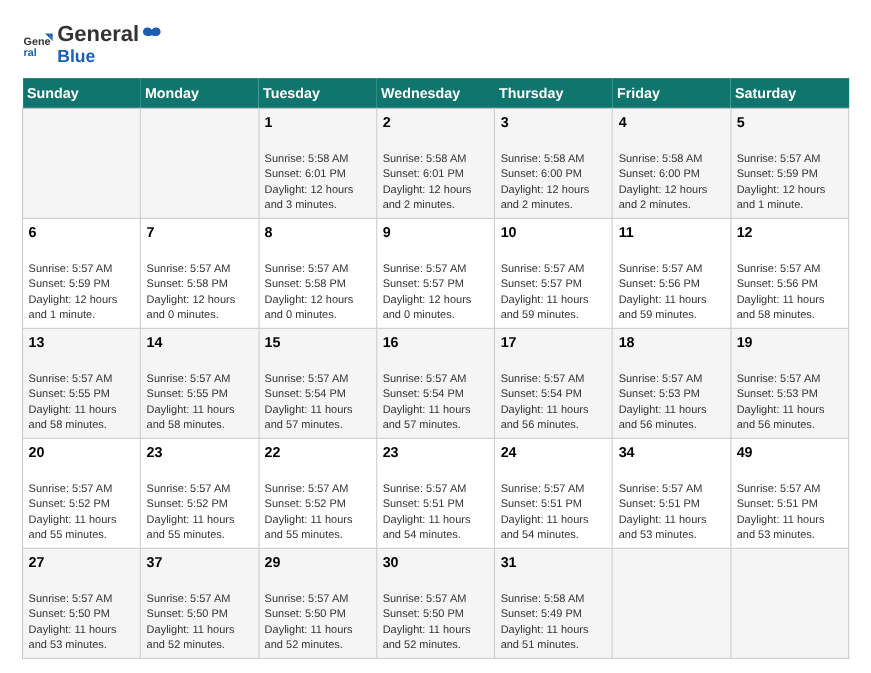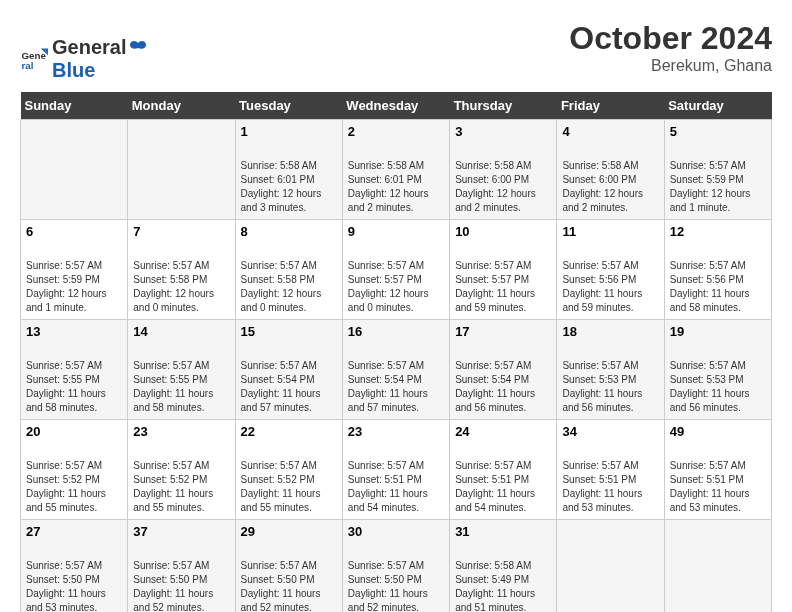--- a/index.html
+++ b/index.html
@@ -13,21 +13,20 @@
     .header {
       display: flex;
       justify-content: space-between;
       align-items: flex-start;
       margin-bottom: 10px;
     }
     .logo {
       display: flex;
       align-items: center;
       gap: 4px;
-      margin-top: 16px;
     }
     .logo-icon {
       width: 28px;
       height: 28px;
     }
     .title-block {
       text-align: right;
     }
     .month-title {
       font-size: 32px;
@@ -37,21 +36,21 @@
     .location {
       font-size: 16px;
       color: #555;
     }
     table {
       width: 100%;
       border-collapse: collapse;
       font-size: 11px;
     }
     thead tr th {
-      background-color: #404040;
+      background-color: #0f766e;
       color: #fff;
       padding: 6px 4px;
       text-align: left;
       font-size: 13px;
       font-weight: bold;
     }
     tbody tr td {
       border: 1px solid #ccc;
       padding: 4px 5px;
       vertical-align: top;
@@ -88,26 +87,22 @@
       <polygon points="30,5 40,15 35,5" fill="#1a5fb4"></polygon>
       <polygon points="35,5 40,15 40,5" fill="#2563b0"></polygon>
     </svg>
     <div>
       <div style="display:flex; align-items:center; gap:2px;text-align:center;">
         <span style="font-size:20px; font-weight:bold; color:#333;">General</span>
         <svg width="20" height="20" viewBox="0 0 20 20">
           <path d="M10 5 C12 2, 18 2, 18 7 C18 10, 14 12, 10 10 C6 12, 2 10, 2 7 C2 2, 8 2, 10 5Z" fill="#1a5fb4"></path>
         </svg>
       </div>
-      <div style="font-size:20px; font-weight:bold; color:#1a5fb4;">Blue</div>
+      <div style="font-size:16px; font-weight:bold; color:#1a5fb4;">Blue</div>
     </div>
-  </div>
-  <div class="title-block">
-    <div class="month-title">October 2024</div>
-    <div class="location">Berekum, Ghana</div>
   </div>
 </div>
 
 <table>
   <thead>
     <tr>
     <th>Sunday</th>
         <th>Monday</th>
         <th>Tuesday</th>
         <th>Wednesday</th>

